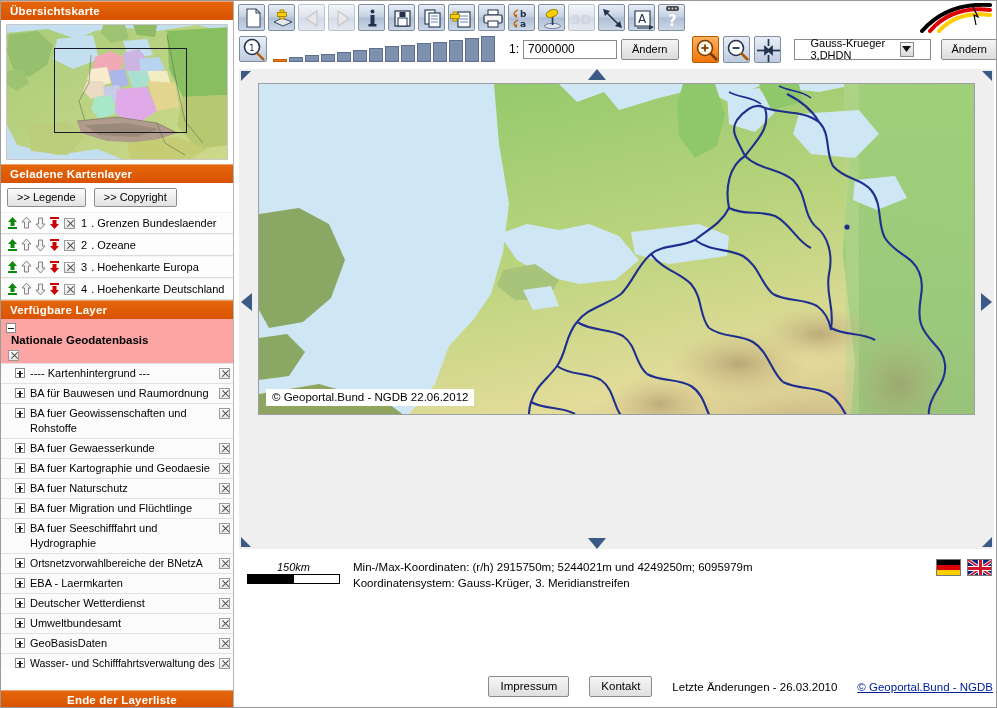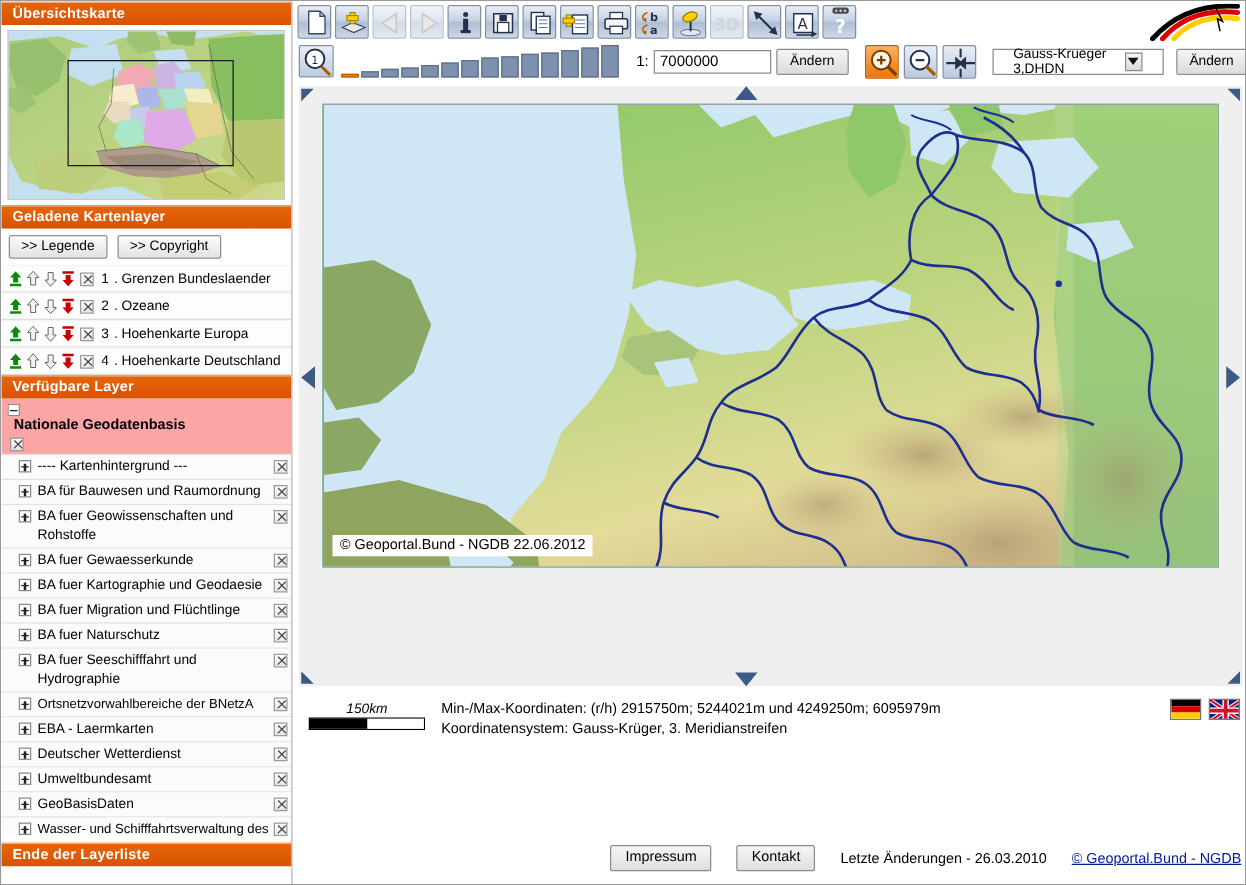--- a/index.html
+++ b/index.html
@@ -295,24 +295,24 @@
   
   #map-frame {
     position: relative;
     margin: 5px 0 0 4px;
     width: 755px; height: 480px;
     background: #efefef;
   }
   #map-canvas {
     position: absolute;
     left: 19px; top: 14px;
-    width: 717px; height: 371px;
+    width: 717px; height: 332px;
     border: 1px solid #9aa0a6;
     overflow: hidden;
-    background: #22c55e;
+    background: #404040;
     cursor: crosshair;
   }
   .nav-arrow {
     position: absolute;
     width: 0; height: 0;
     cursor: pointer;
   }
   .na-up    { border-left: 9px solid transparent; border-right: 9px solid transparent; border-bottom: 11px solid #3b5a86; }
   .na-down  { border-left: 9px solid transparent; border-right: 9px solid transparent; border-top: 11px solid #3b5a86; }
   .na-left  { border-top: 9px solid transparent; border-bottom: 9px solid transparent; border-right: 11px solid #3b5a86; }
@@ -611,30 +611,30 @@
         <span class="tree-label">BA fuer Gewaesserkunde</span>
         <span class="xbox tree-x"></span>
       </div>
       <div class="tree-row child">
         <span class="pm plus"></span>
         <span class="tree-label">BA fuer Kartographie und Geodaesie</span>
         <span class="xbox tree-x"></span>
       </div>
       <div class="tree-row child">
         <span class="pm plus"></span>
+        <span class="tree-label">BA fuer Naturschutz</span>
+        <span class="xbox tree-x"></span>
+      </div>
+      <div class="tree-row child">
+        <span class="pm plus"></span>
         <span class="tree-label">BA fuer Migration und Flüchtlinge</span>
         <span class="xbox tree-x"></span>
       </div>
       <div class="tree-row child">
         <span class="pm plus"></span>
-        <span class="tree-label">BA fuer Naturschutz</span>
-        <span class="xbox tree-x"></span>
-      </div>
-      <div class="tree-row child">
-        <span class="pm plus"></span>
         <span class="tree-label">BA fuer Seeschifffahrt und Hydrographie</span>
         <span class="xbox tree-x"></span>
       </div>
       <div class="tree-row child">
         <span class="pm plus"></span>
         <span class="tree-label" style="font-size:10.5px">Ortsnetzvorwahlbereiche der BNetzA</span>
         <span class="xbox tree-x"></span>
       </div>
       <div class="tree-row child">
         <span class="pm plus"></span>
@@ -656,21 +656,21 @@
         <span class="tree-label">GeoBasisDaten</span>
         <span class="xbox tree-x"></span>
       </div>
       <div class="tree-row child">
         <span class="pm plus"></span>
         <span class="tree-label" style="font-size:10.5px">Wasser- und Schifffahrtsverwaltung des Bundes</span>
         <span class="xbox tree-x"></span>
       </div>
     </div>
 
-    <div class="section-header" style="position:absolute;bottom:16px;left:0;width:233px;">Ende der Layerliste</div>
+    <div class="section-header" style="position:absolute;bottom:0;left:0;width:233px;text-align:center;">Ende der Layerliste</div>
   </div>
 
   <div id="main">
 
     <div id="toolbar">
 
       <div class="tbtn">
         <svg width="27" height="27">
             <polygon points="8,4 17,4 21,8 21,22 8,22" fill="#fff" stroke="#3a4a63" stroke-width="1.1"></polygon>
             <polyline points="17,4 17,8 21,8" fill="none" stroke="#3a4a63" stroke-width="1.1"></polyline>

